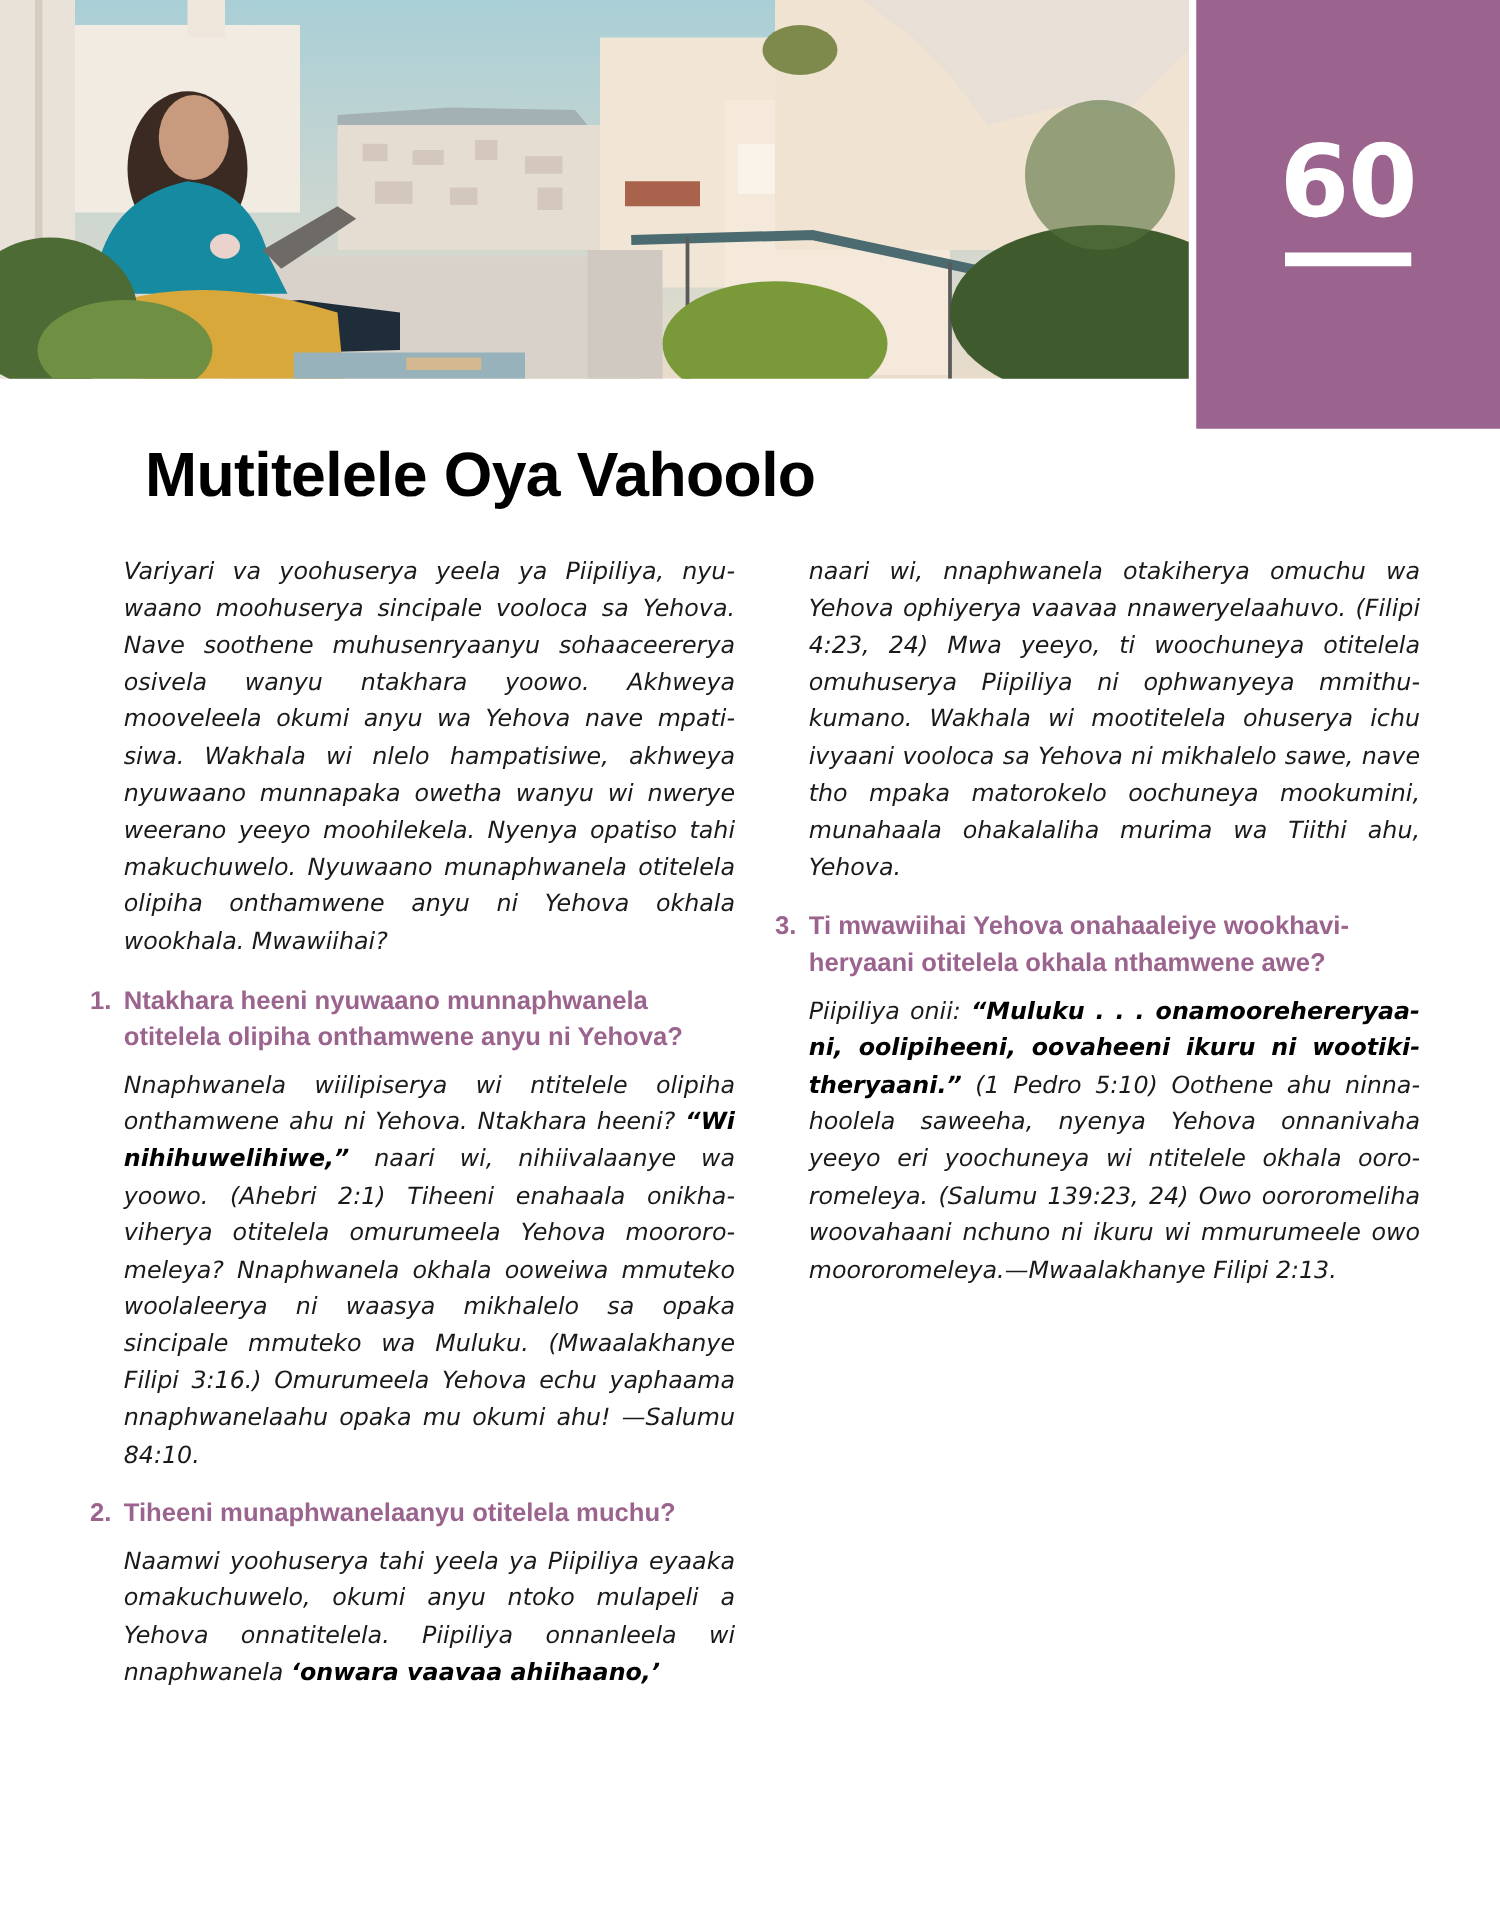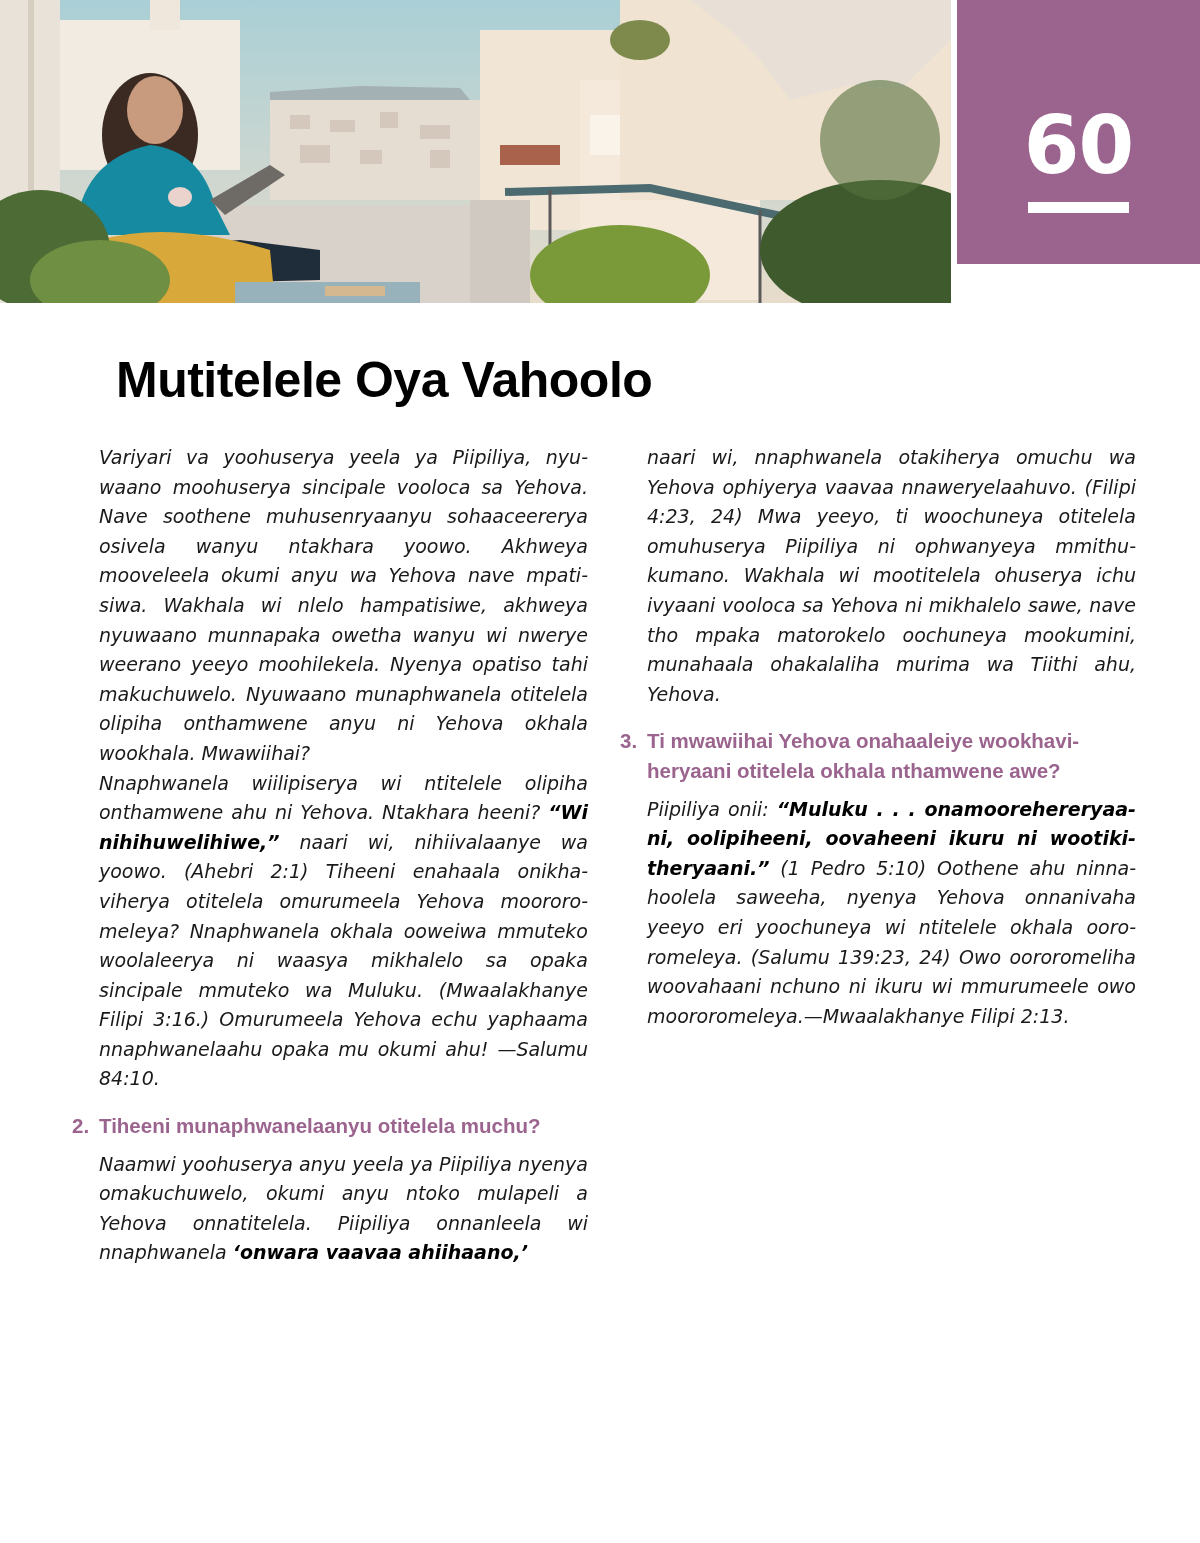--- a/index.html
+++ b/index.html
@@ -2,21 +2,21 @@
 <html><head>
 <meta charset="utf-8">
 <style>
   * { box-sizing: border-box; margin: 0; padding: 0; }
   html, body { width: 1200px; height: 1543px; background: #ffffff; }
   body { position: relative; overflow: hidden; font-family: "DejaVu Sans", sans-serif; color: #1a1a1a; }
 
   .hero { position: absolute; left: 0; top: 0; width: 951px; height: 303px; overflow: hidden; }
   .hero svg { display: block; width: 951px; height: 303px; }
 
-  .lesson-box { position: absolute; left: 957px; top: 0; width: 243px; height: 264px; background: #9b648e; }
+  .lesson-box { position: absolute; left: 957px; top: 0; width: 243px; height: 343px; background: #9b648e; }
   .lesson-num { position: absolute; left: 0; right: 0; top: 100px; text-align: center; color: #ffffff;
     font-family: "DejaVu Sans", sans-serif; font-weight: bold; font-size: 80px; line-height: 92px; letter-spacing: -1px; }
   .lesson-bar { position: absolute; left: 71px; top: 202px; width: 101px; height: 11px; background: #ffffff; }
 
   .page-title { position: absolute; left: 72px; top: 345px; font-family: "Liberation Sans", sans-serif; font-weight: bold;
     font-size: 50px; line-height: 70px; color: #000; letter-spacing: -0.5px; margin-left: 44px; }
 
   .col { position: absolute; top: 443px; width: 516px; }
   .col-left { left: 72px; }
   .col-right { left: 620px; }
@@ -102,26 +102,29 @@
 <div class="lesson-box">
   <div class="lesson-num">60</div>
   <div class="lesson-bar"></div>
 </div>
 
 <h1 class="page-title">Mutitelele Oya Vahoolo</h1>
 
 <div class="col col-left">
   <p class="body">Variyari va yoohuserya yeela ya Piipiliya, nyu­waano moohuserya sincipale vooloca sa Yeho­va. Nave soothene muhusenryaanyu sohaacee­rerya osivela wanyu ntakhara yoowo. Akhweya mooveleela okumi anyu wa Yehova nave mpati­siwa. Wakhala wi nlelo hampatisiwe, akhweya nyuwaano munnapaka owetha wanyu wi nwe­rye weerano yeeyo moohilekela. Nyenya opati­so tahi makuchuwelo. Nyuwaano munaphwane­la otitelela olipiha onthamwene anyu ni Yehova okhala wookhala. Mwawiihai?</p>
 
+  <div class="q">
+    <span class="num">1.</span><span>Ntakhara heeni nyuwaano munnaphwanela otitelela olipiha onthamwene anyu ni Yehova?</span>
+  </div>
   <p class="body"><span>Nnaphwanela wiilipiserya wi ntitelele olipiha onthamwene ahu ni Yehova. Ntakhara heeni? </span><b>“Wi nihihuwelihiwe,”</b><span> naari wi, nihiivalaanye wa yoowo. (Ahebri 2:1) Tiheeni enahaala onikha­viherya otitelela omurumeela Yehova moororo­meleya? Nnaphwanela okhala ooweiwa mmute­ko woolaleerya ni waasya mikhalelo sa opaka sincipale mmuteko wa Muluku. (Mwaalakha­nye Filipi 3:16.) Omurumeela Yehova echu ya­phaama nnaphwanelaahu opaka mu okumi ahu! —Salumu 84:10.</span></p>
 
   <div class="q">
     <span class="num">2.</span><span>Tiheeni munaphwanelaanyu otitelela muchu?</span>
   </div>
-  <p class="body"><span>Naamwi yoohuserya anyu yeela ya Piipiliya nyenya omakuchuwelo, okumi anyu ntoko mu­lapeli a Yehova onnatitelela. Piipiliya onnanlee­la wi nnaphwanela </span><b>‘onwara vaavaa ahiihaano,’</b></p>
+  <p class="body"><span>Naamwi yoohuserya tahi yeela ya Piipiliya eyaaka omakuchuwelo, okumi anyu ntoko mu­lapeli a Yehova onnatitelela. Piipiliya onnanlee­la wi nnaphwanela </span><b>‘onwara vaavaa ahiihaano,’</b></p>
 </div>
 
 <div class="col col-right">
   <p class="body">naari wi, nnaphwanela otakiherya omuchu wa Yehova ophiyerya vaavaa nnaweryelaahuvo. (Fi­lipi 4:23, 24) Mwa yeeyo, ti woochuneya otitele­la omuhuserya Piipiliya ni ophwanyeya mmithu­kumano. Wakhala wi mootitelela ohuserya ichu ivyaani vooloca sa Yehova ni mikhalelo sawe, nave tho mpaka matorokelo oochuneya mooku­mini, munahaala ohakalaliha murima wa Tiithi ahu, Yehova.</p>
 
   <div class="q">
     <span class="num">3.</span><span>Ti mwawiihai Yehova onahaaleiye wookhavi­heryaani otitelela okhala nthamwene awe?</span>
   </div>
   <p class="body"><span>Piipiliya onii: </span><b>“Muluku . . . onamoorehereryaa­ni, oolipiheeni, oovaheeni ikuru ni wootiki­theryaani.”</b><span> (1 Pedro 5:10) Oothene ahu ninna­hoolela saweeha, nyenya Yehova onnanivaha yeeyo eri yoochuneya wi ntitelele okhala ooro­romeleya. (Salumu 139:23, 24) Owo oororome­liha woovahaani nchuno ni ikuru wi mmurumee­le owo moororomeleya.—Mwaalakhanye Filipi 2:13.</span></p>
 </div>

